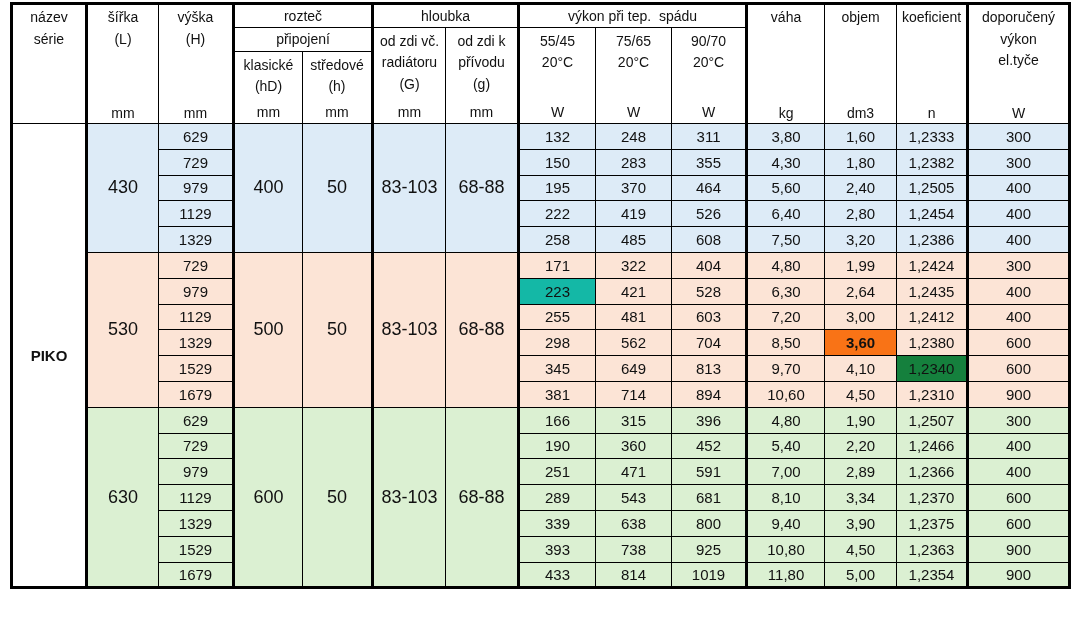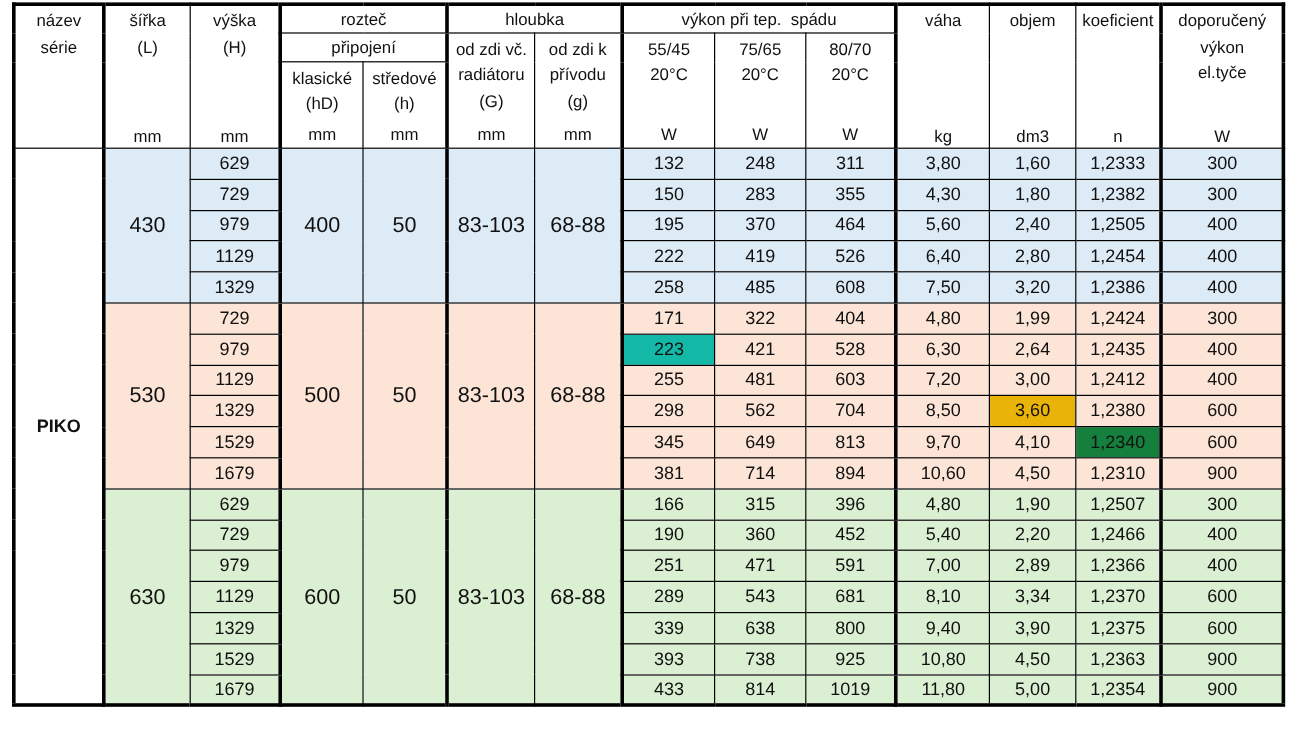--- a/index.html
+++ b/index.html
@@ -164,21 +164,21 @@
         </th>
         <th rowspan="2">
           <div class="vs2">
               <span class="lbl">75/65
 20°C</span>
               <span class="unit">W</span>
             </div>
         </th>
         <th rowspan="2" class="br3">
           <div class="vs2">
-              <span class="lbl">80/70
+              <span class="lbl">90/70
 20°C</span>
               <span class="unit">W</span>
             </div>
         </th>
       </tr>
       <tr class="hr3">
         <th>
           <div class="vs3">
               <span class="lbl">klasické
 (hD)</span>
@@ -285,21 +285,21 @@
           <td style="background: rgb(252, 228, 214);">3,00</td>
           <td class="br3" style="background: rgb(252, 228, 214);">1,2412</td>
           <td style="background: rgb(252, 228, 214);">400</td>
         </tr>
         <tr>
           <td class="br3" style="background: rgb(252, 228, 214);">1329</td>
           <td style="background: rgb(252, 228, 214);">298</td>
           <td style="background: rgb(252, 228, 214);">562</td>
           <td class="br3" style="background: rgb(252, 228, 214);">704</td>
           <td style="background: rgb(252, 228, 214);">8,50</td>
-          <td style="background: #eab308;">3,60</td>
+          <td style="background: #f97316; font-weight: bold;">3,60</td>
           <td class="br3" style="background: rgb(252, 228, 214);">1,2380</td>
           <td style="background: rgb(252, 228, 214);">600</td>
         </tr>
         <tr>
           <td class="br3" style="background: rgb(252, 228, 214);">1529</td>
           <td style="background: rgb(252, 228, 214);">345</td>
           <td style="background: rgb(252, 228, 214);">649</td>
           <td class="br3" style="background: rgb(252, 228, 214);">813</td>
           <td style="background: rgb(252, 228, 214);">9,70</td>
           <td style="background: rgb(252, 228, 214);">4,10</td>

